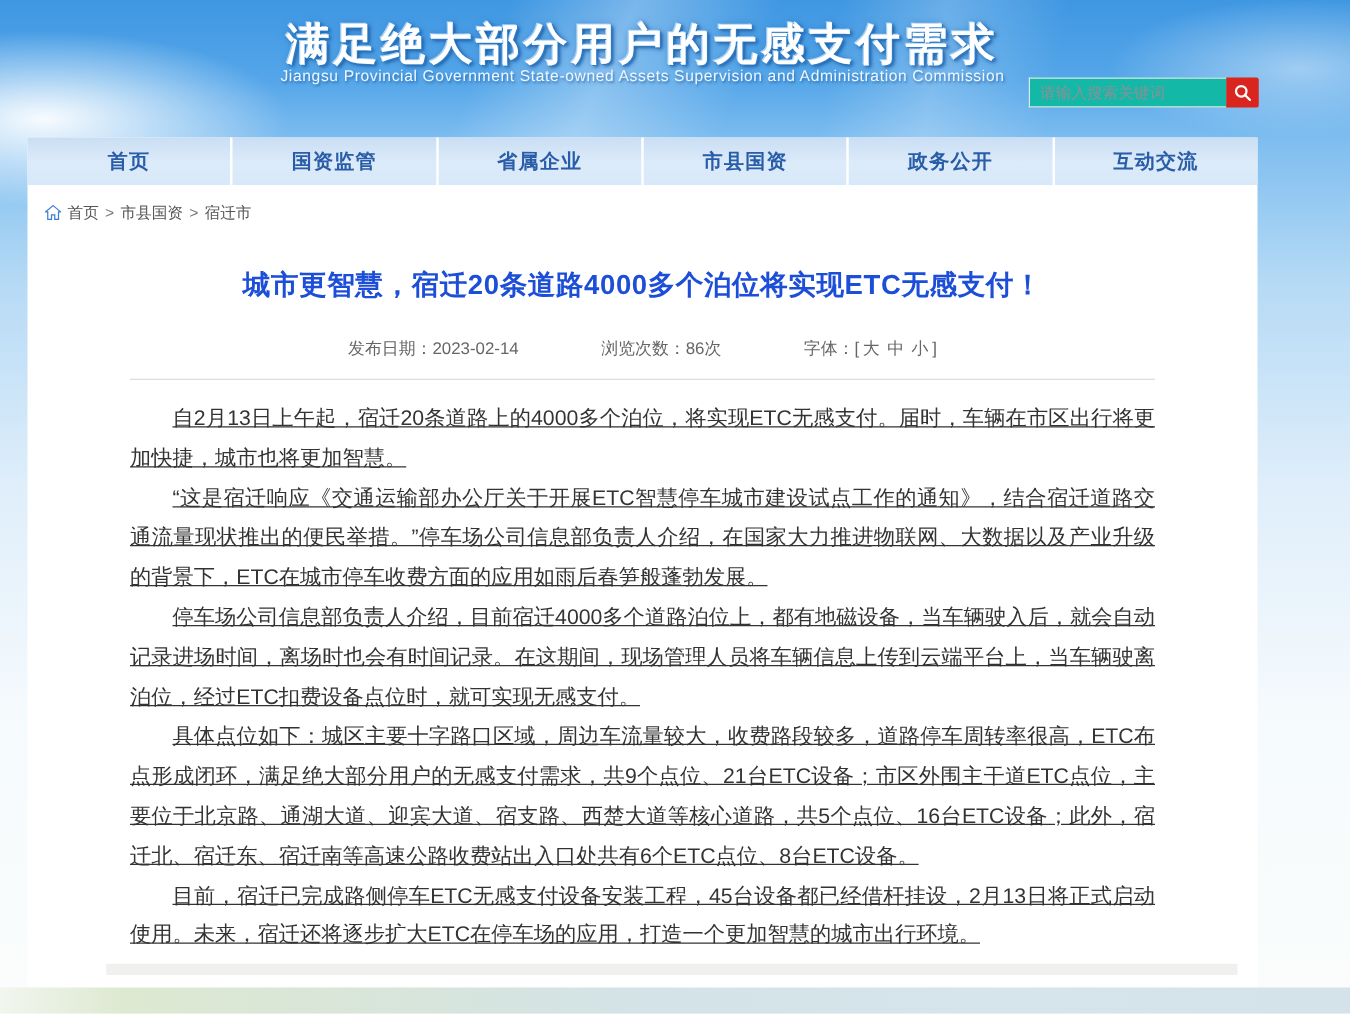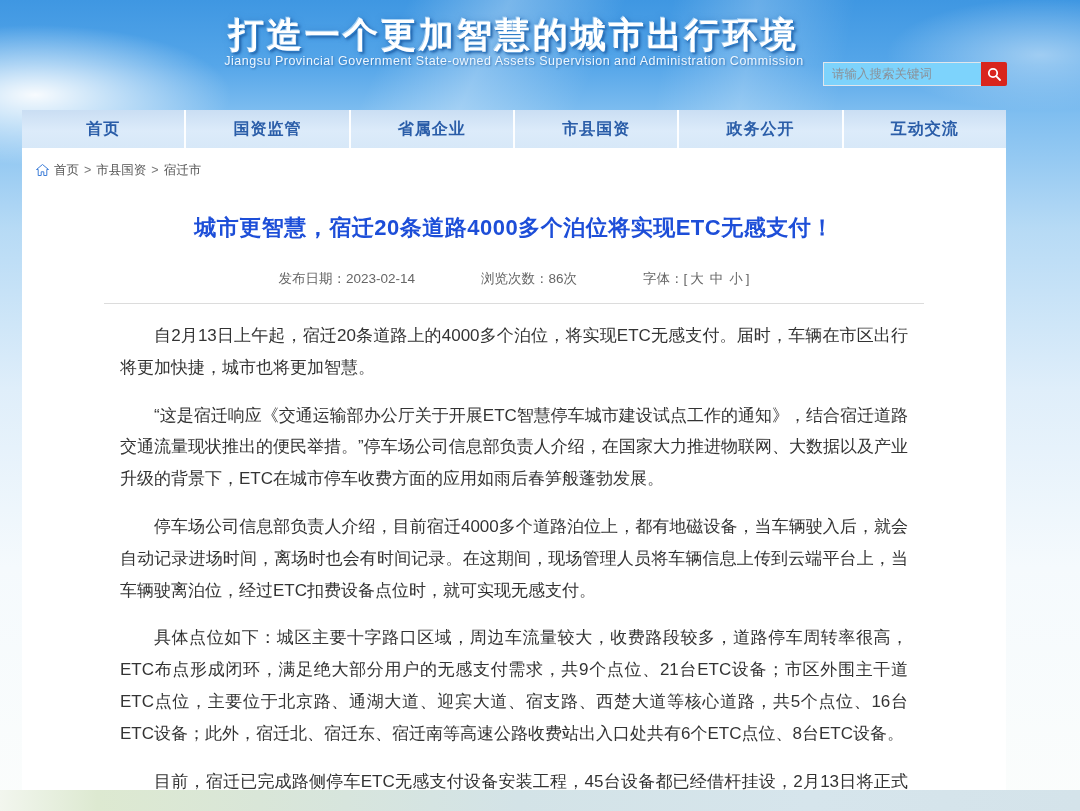--- a/index.html
+++ b/index.html
@@ -32,21 +32,21 @@
     text-align: center;
     font-size: 12.5px; letter-spacing: .5px;
     color: #eef7ff;
     text-shadow: 1px 1px 2px rgba(30,90,160,.7);
   }
   .search { position: absolute; top: 62px; right: 73px; display: flex; align-items: stretch; height: 24px; }
   .search input {
     width: 158px; height: 24px; box-sizing: border-box;
     border: 1px solid #e0e6ec; border-right: none;
     padding: 0 8px; font-size: 12.5px; color: #333;
-    background: #7dd3fc; outline: none;
+    background: #14b8a6; outline: none;
   }
   .search input::placeholder { color: #8a9199; }
   .search button {
     width: 26px; height: 24px; border: none; cursor: pointer;
     background: #d9251d; border-radius: 0 2px 2px 0;
     display: flex; align-items: center; justify-content: center; padding: 0;
   }
 
   
   .page {
@@ -87,40 +87,40 @@
   }
   .meta {
     margin-top: 27px;
     display: flex; justify-content: center; align-items: center; gap: 66px;
     font-size: 13.5px; color: #666;
   }
   .meta a { color: #666; text-decoration: none; margin: 0 3px; cursor: pointer; }
   .rule { margin-top: 15px; border: none; border-top: 1px solid #dcdcdc; height: 0; }
   .body-text { margin-top: 15px; }
   .body-text p {
-    margin: 16px;
+    margin: 0;
     font-size: 17px; line-height: 31.8px; color: #333;
-    text-align: justify; text-indent: 2em;
+    text-align: justify; text-indent: 2em; text-decoration: underline;
   }
   .footer-strip {
     margin: 7px 16px 0 63px;
     height: 9px; background: #f0f0ee;
   }
 
   
   .bottom-band {
     position: absolute; bottom: 0; left: 0; width: 1080px; height: 21px;
     background: linear-gradient(90deg, #f2f6ee 0%, #dde9d1 9%, #d9e6d8 24%, #d3e3e7 48%, #d6e5ec 75%, #d4e3ea 100%);
   }
 </style>
 </head>
 <body>
 
 <div class="banner">
-  <div class="site-title">打造一个更加智慧的城市出行环境</div>
+  <div class="site-title">满足绝大部分用户的无感支付需求</div>
   <div class="site-subtitle">Jiangsu Provincial Government State-owned Assets Supervision and Administration Commission</div>
   <div class="search">
     <input type="text" placeholder="请输入搜索关键词" style="">
     <button>
       <span style="display:flex">
         <svg width="14" height="14" viewBox="0 0 14 14">
           <circle cx="6" cy="6" r="4.2" fill="none" stroke="#ffffff" stroke-width="1.8"></circle>
           <line x1="9.2" y1="9.2" x2="13" y2="13" stroke="#ffffff" stroke-width="1.8" stroke-linecap="round"></line>
         </svg>
       </span>

